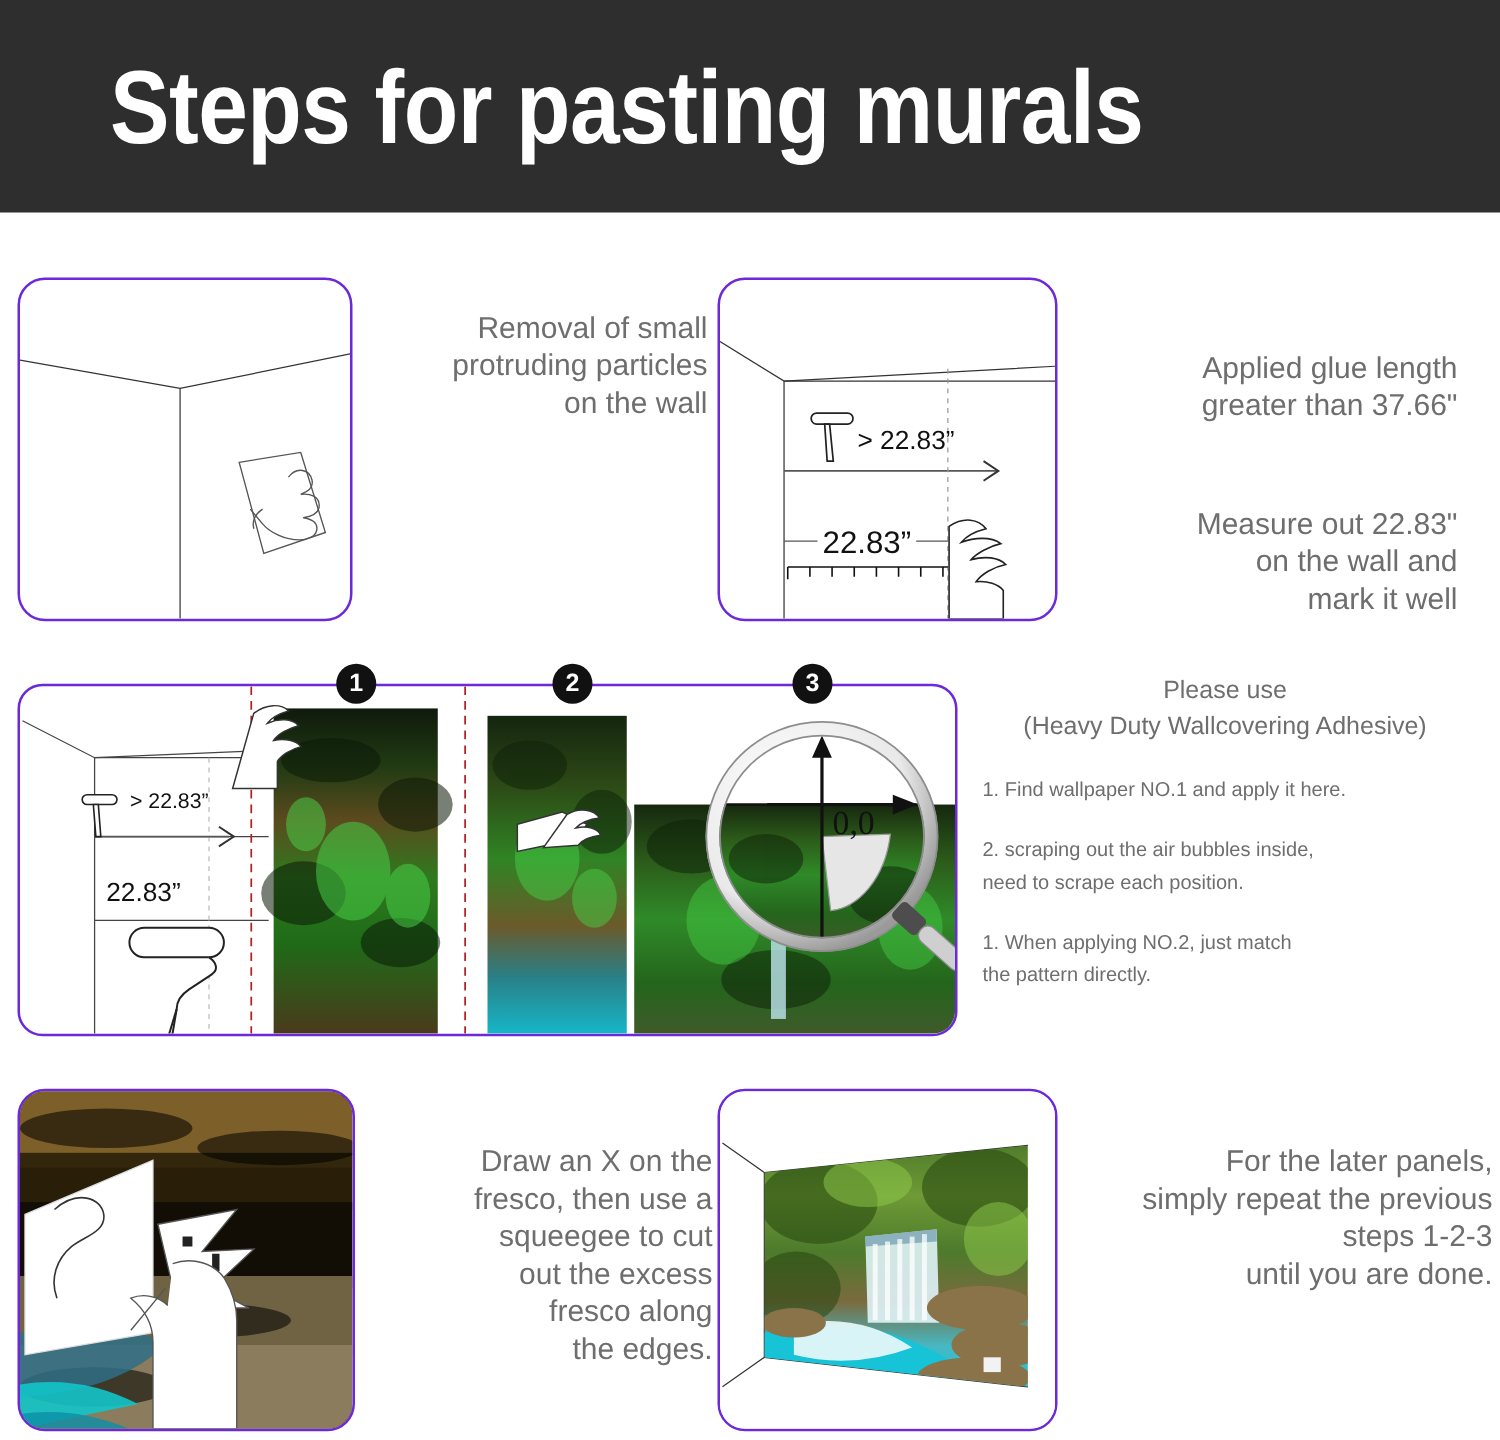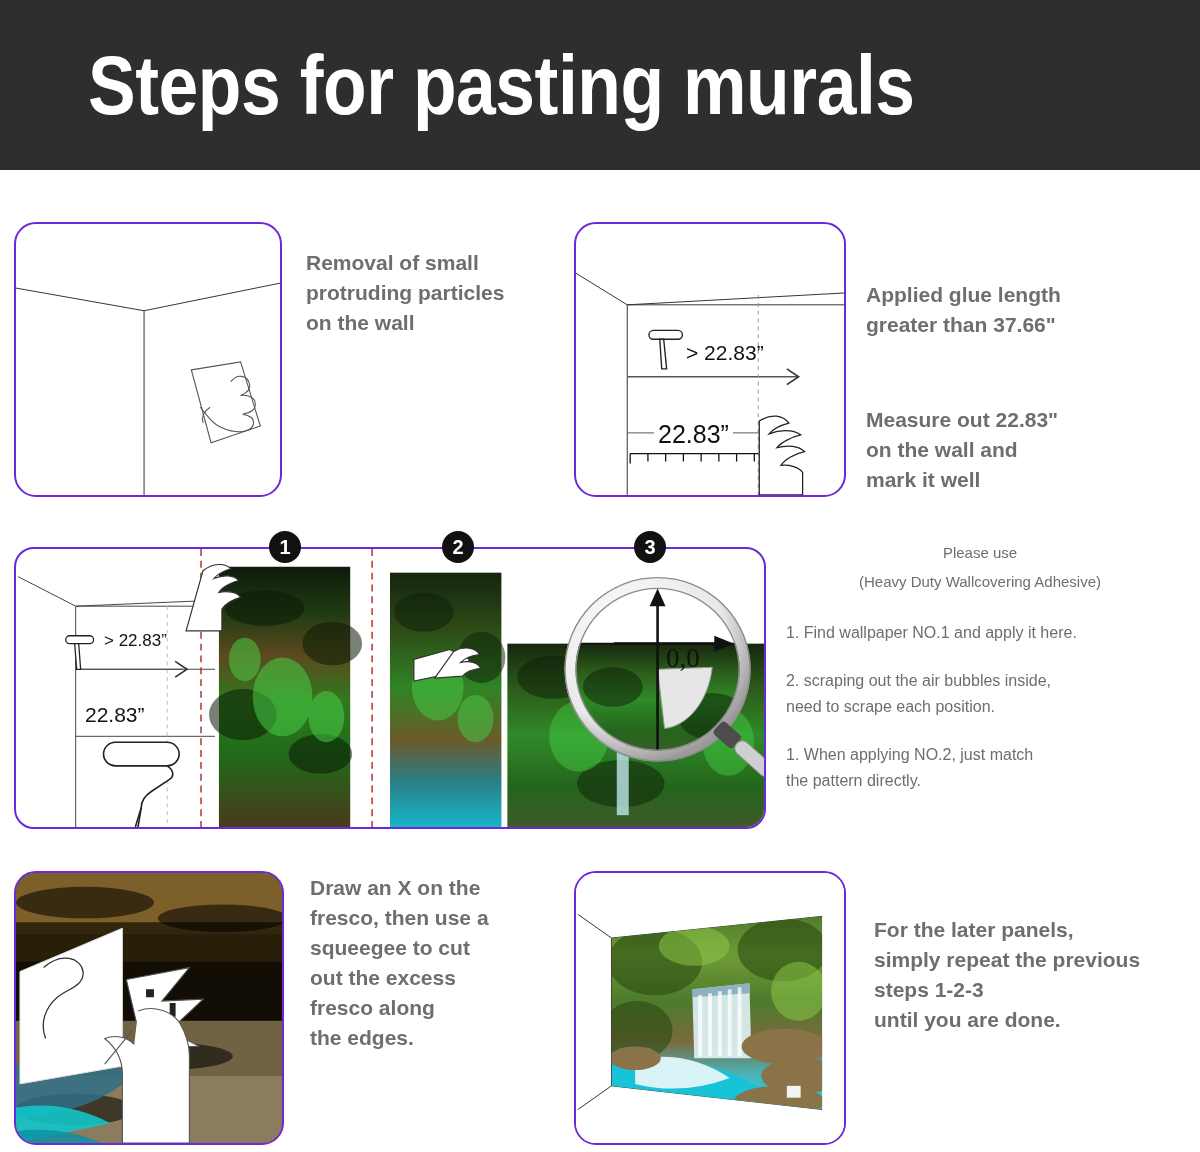--- a/index.html
+++ b/index.html
@@ -7,46 +7,46 @@
 
   
   .header{position:absolute;left:0;top:0;width:1200px;height:170px;background:#2e2e2e;}
   .header-title{position:absolute;left:88px;top:34px;width:1060px;height:104px;
     color:#fff;font-size:83px;line-height:104px;font-weight:bold;letter-spacing:-0.5px;
     font-family:"Liberation Sans Narrow","Liberation Sans",sans-serif;
     transform:scaleX(0.86);transform-origin:left center;white-space:nowrap;}
 
   
   .panel{position:absolute;border:2px solid #6d28d9;border-radius:22px;background:#fff;box-sizing:border-box;overflow:hidden;}
-  .cap{position:absolute;color:#6e6e6e;font-size:21px;line-height:30px;white-space:pre-line;font-weight:700;}
+  .cap{position:absolute;color:#6e6e6e;font-size:24px;line-height:30px;white-space:pre-line;font-weight:400;text-align:right;}
 
   
   #panelA{left:14px;top:222px;width:268px;height:275px;}
   #panelB{left:574px;top:222px;width:272px;height:275px;}
 
   .svgfill{position:absolute;left:0;top:0;width:100%;height:100%;}
 
   
   #panelMid{left:14px;top:547px;width:752px;height:282px;border-radius:20px;}
   .numbadge{position:absolute;width:32px;height:32px;border-radius:50%;background:#111;
     color:#fff;font-size:20px;font-weight:bold;text-align:center;line-height:32px;z-index:40;}
 
   
   #panelD{left:14px;top:871px;width:270px;height:274px;}
   #panelE{left:574px;top:871px;width:272px;height:274px;}
 
   
   #capA{left:306px;top:248px;width:260px;}
   #capB1{left:866px;top:280px;width:300px;}
   #capB2{left:866px;top:405px;width:300px;}
-  #capD{left:310px;top:873px;width:260px;}
+  #capD{left:310px;top:915px;width:260px;}
   #capE{left:874px;top:915px;width:320px;}
 
   #midTitle{position:absolute;left:780px;top:538px;width:400px;text-align:center;
-    color:#6e6e6e;font-size:15px;line-height:29px;font-weight:300;}
+    color:#6e6e6e;font-size:20px;line-height:29px;font-weight:300;}
   #midSteps{position:absolute;left:786px;top:620px;width:400px;color:#6e6e6e;
     font-size:16px;line-height:26px;font-weight:300;}
   #midSteps p{margin:0 0 22px 0;}
 </style>
 </head>
 <body>
 
 <div class="header">
   <div class="header-title">Steps for pasting murals</div>
 </div>

